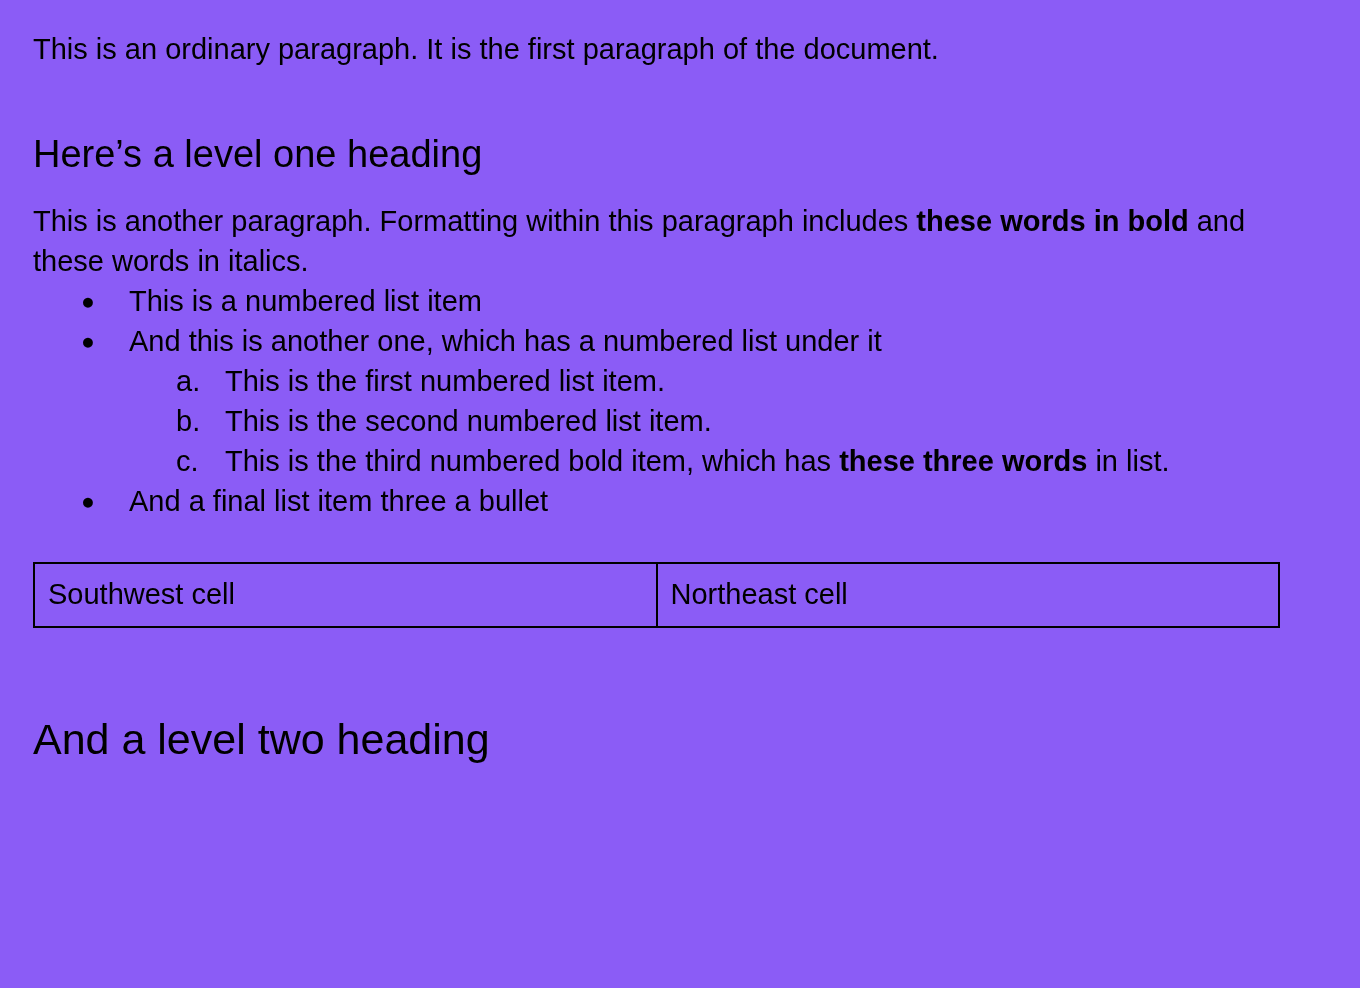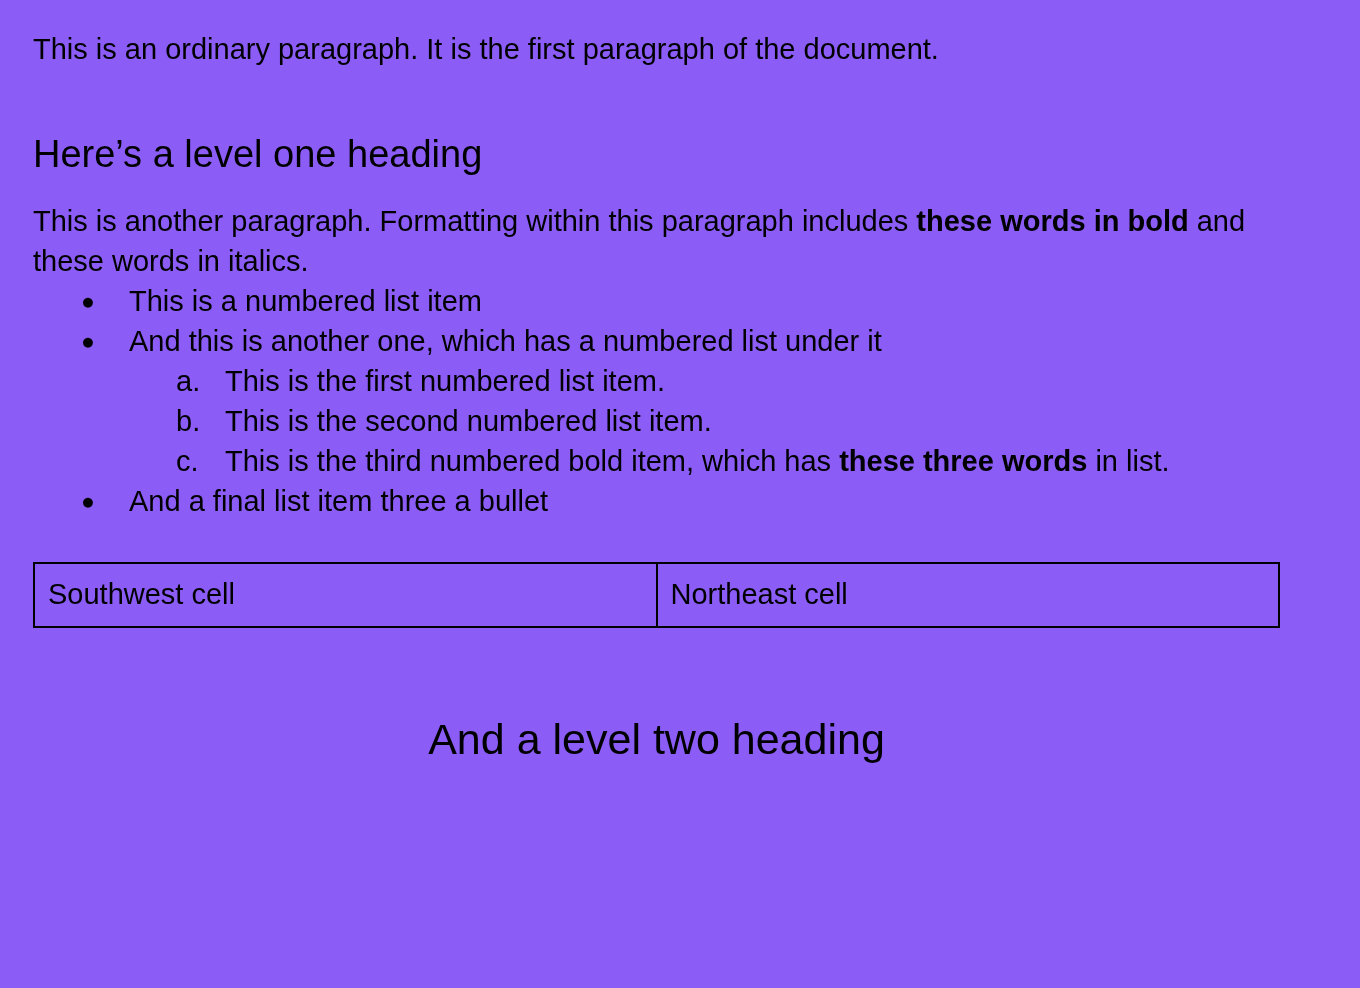--- a/index.html
+++ b/index.html
@@ -31,21 +31,20 @@
     font-size: 38px;
     line-height: 61px;
     font-weight: 400;
     margin: 55px 0 16px 0;
   }
   h2.doc-h2 {
     font-size: 43px;
     line-height: 49px;
     font-weight: 400;
     margin: 87px 0 24px 0;
-    text-align: center;
   }
 
   .doc-list { margin: 0; padding: 0; }
   .li {
     position: relative;
     font-size: 29px;
     line-height: 40px;
   }
   .li.level1 { padding-left: 96px; }
   .li.level2 { padding-left: 192px; }

